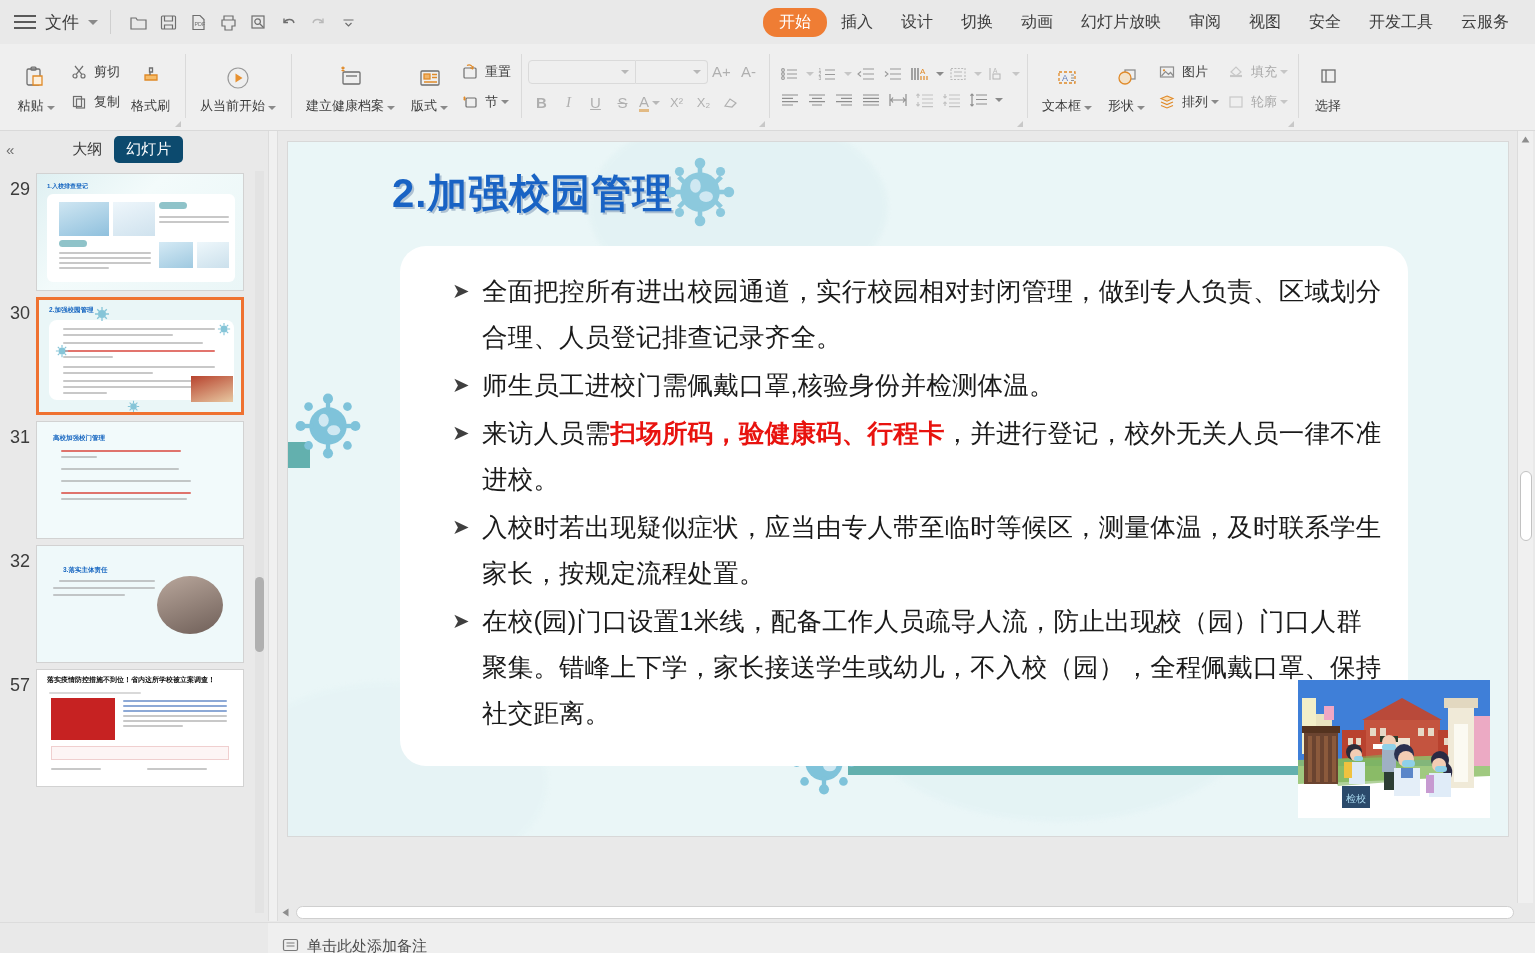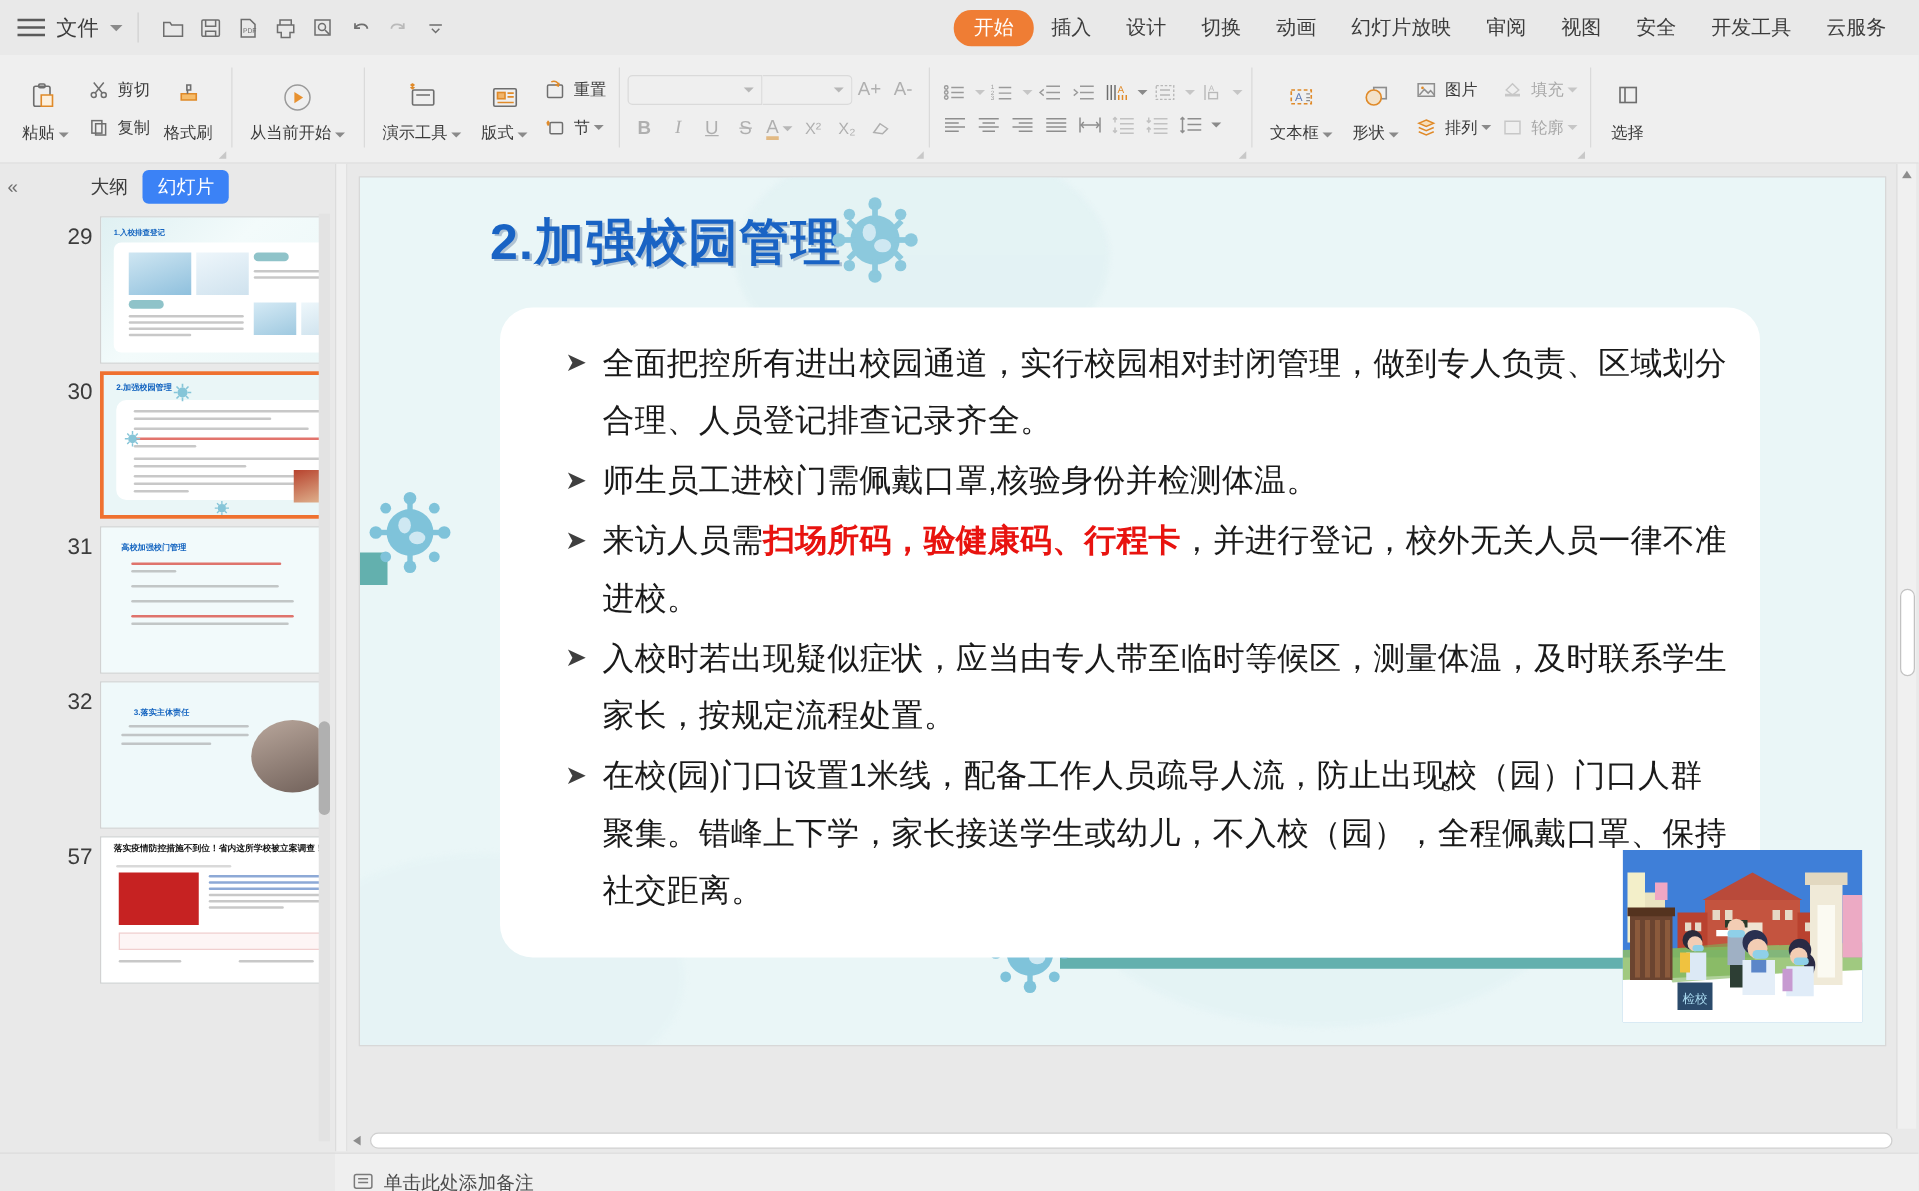--- a/index.html
+++ b/index.html
@@ -68,22 +68,22 @@
 
   
   .workarea{ position:absolute; top:131px; left:0; width:1535px; height:822px; background:#e9e9e9;}
 
   
   .leftpane{ position:absolute; left:0; top:0; width:268px; height:790px; background:#e9e9e9;}
   .lp-head{ height:36px; display:flex; align-items:center; }
   .collapse{ margin-left:6px; color:#6e6e6e; font-size:15px; cursor:pointer; letter-spacing:-2px;}
   .lp-tabs{ display:flex; align-items:flex-end; margin-left:calc(50% - 86px);}
   .lp-tab{ font-size:15px; padding:4px 12px; color:#3c3c3c; cursor:pointer;}
-  .lp-tab.active{ background:#3b82f6; color:#fff; border-radius:5px;}
-  .thumbs{ position:absolute; top:36px; left:0; width:258px; bottom:0; overflow:hidden;padding-left:44px;}
+  .lp-tab.active{ background:#0c4a6e; color:#fff; border-radius:5px;}
+  .thumbs{ position:absolute; top:36px; left:0; width:258px; bottom:0; overflow:hidden;}
   .thumb-row{ position:relative; display:flex; align-items:flex-start; padding:6px 0 0 6px;}
   .thumb-num{ width:24px; text-align:right; font-size:18px; color:#3c3c3c; padding-top:6px; flex:none;}
   .thumb{ width:208px; height:118px; margin-left:6px; background:#eef7f8; border:1px solid #d2d2d2; position:relative; overflow:hidden; cursor:pointer; flex:none;}
   .thumb.sel{ border:3px solid #ef7130;}
   .lp-scroll{ position:absolute; right:4px; top:40px; width:9px; bottom:8px; }
   .lp-scroll .track{ position:absolute; inset:0; background:#e3e3e3;}
   .lp-scroll .thumbbar{ position:absolute; left:0; width:9px; top:406px; height:75px; background:#b0b0b0; border-radius:5px;}
 
   
   .vdiv{ position:absolute; left:268px; top:0; width:10px; height:790px; background:#f0f0f0; border-left:1px solid #dcdcdc; border-right:1px solid #dcdcdc;}
@@ -271,21 +271,21 @@
 
     <div class="grp">
       <div class="bigbtn w-auto">
         <div class="ic">
           <svg width="30" height="30" viewBox="0 0 30 30" fill="none" stroke="#6e6e6e" stroke-width="1.3">
               <rect x="7" y="9" width="17" height="12" rx="1"></rect>
               <path d="M10 13h11" stroke="#6e6e6e"></path>
               <path d="M5.5 4.5l3 3M8.5 4.5l-3 3M7 3.5v5" stroke="#e08a29"></path>
             </svg>
         </div>
-        <div class="lb"><span>演示工具</span><span class="drop"></span></div>
+        <div class="lb"><span>建立健康档案</span><span class="drop"></span></div>
       </div>
       <div class="bigbtn w-auto">
         <div class="ic">
           <svg width="30" height="30" viewBox="0 0 30 30" fill="none" stroke="#6e6e6e" stroke-width="1.3">
               <rect x="6" y="8" width="18" height="14" rx="1"></rect>
               <rect x="9" y="11" width="6" height="5" fill="#f0b46a" stroke="#e08a29"></rect>
               <path d="M17 11.5h5M17 14.5h5M9 19h13" stroke="#e08a29"></path>
             </svg>
         </div>
         <div class="lb"><span>版式</span><span class="drop"></span></div>

